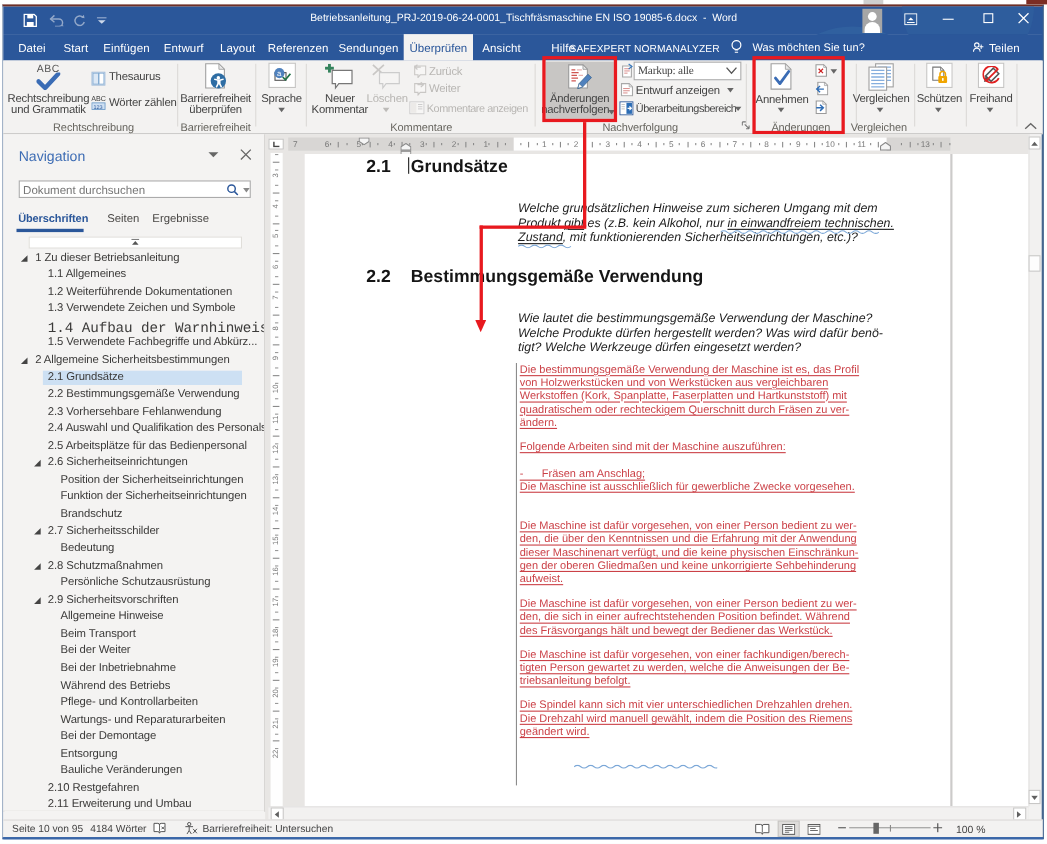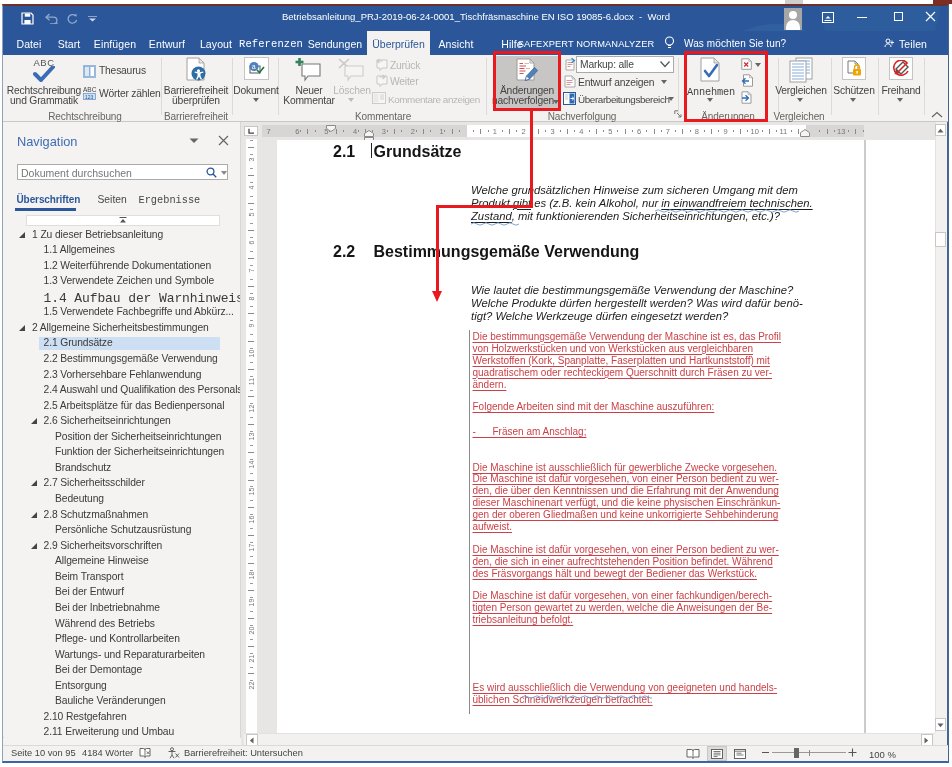--- a/index.html
+++ b/index.html
@@ -61,21 +61,21 @@
 <svg class="ab" style="left:925px;top:11px;" width="11" height="11" viewBox="0 0 11 11">
       <path d="M1 1l9 9M10 1l-9 9" stroke="#fff" stroke-width="1.2"></path>
     </svg>
 
 <div class="ab" style="left:3px;top:31px;width:945px;height:23.5px;background:#2b579a;"></div>
 <div class="ab tabtxt" style="left:-21px;top:37.5px;width:100px;text-align:center;">Datei</div>
 <div class="ab tabtxt" style="left:19px;top:37.5px;width:100px;text-align:center;">Start</div>
 <div class="ab tabtxt" style="left:65px;top:37.5px;width:100px;text-align:center;">Einfügen</div>
 <div class="ab tabtxt" style="left:117px;top:37.5px;width:100px;text-align:center;">Entwurf</div>
 <div class="ab tabtxt" style="left:166px;top:37.5px;width:100px;text-align:center;">Layout</div>
-<div class="ab tabtxt" style="left:221px;top:37.5px;width:100px;text-align:center;font-family:Liberation Mono, monospace;">Referenzen</div>
+<div class="ab tabtxt" style="left:221px;top:37.5px;width:100px;text-align:center;">Referenzen</div>
 <div class="ab tabtxt" style="left:285px;top:37.5px;width:100px;text-align:center;">Sendungen</div>
 <div class="ab" style="left:367px;top:31px;width:63px;height:24px;background:#f3f2f1;"></div>
 <div class="ab" style="left:348.5px;top:37.5px;width:100px;text-align:center;color:#2b579a;font-size:10.5px;">Überprüfen</div>
 <div class="ab tabtxt" style="left:376px;top:37.5px;width:160px;text-align:center;">Ansicht</div>
 <div class="ab tabtxt" style="left:420px;top:37.5px;width:184px;text-align:center;">Hilfe</div>
 <div class="ab tabtxt" style="left:506px;top:38.5px;width:160px;text-align:center;font-size:9.3px;">SAFEXPERT NORMANALYZER</div>
 <svg class="ab" style="left:664px;top:36px;" width="11" height="14" viewBox="0 0 11 14">
       <circle cx="5.5" cy="5" r="4" fill="none" stroke="#fff" stroke-width="1.1"></circle>
       <path d="M4 9.5h3M4 11.5h3" stroke="#fff" stroke-width="1"></path>
     </svg>
@@ -143,21 +143,21 @@
 <div class="btxtc" style="left:146px;top:85px;width:100px;">Barrierefreiheit</div>
 <div class="btxtc" style="left:146px;top:94.5px;width:100px;">überprüfen</div>
 
 <div class="ab" style="left:244px;top:57px;width:25px;height:23px;background:#fff;border:1px solid #c6c5c4;"></div>
 <svg class="ab" style="left:248px;top:61px;" width="17" height="15" viewBox="0 0 17 15">
       <rect x="2" y="5" width="10" height="7" fill="none" stroke="#555" stroke-width="1"></rect>
       <circle cx="6" cy="5.5" r="4.6" fill="#4f81bd"></circle>
       <text x="3.8" y="8" font-size="7" fill="#fff" font-family="Liberation Sans">a</text>
       <path d="M9 9l2.5 2.5L16 6" fill="none" stroke="#217346" stroke-width="1.6"></path>
     </svg>
-<div class="btxtc" style="left:206px;top:85px;width:100px;">Dokument</div>
+<div class="btxtc" style="left:206px;top:85px;width:100px;">Sprache</div>
 <div class="dd" style="left:253px;top:98px;"></div>
 
 <svg class="ab" style="left:295px;top:58px;" width="27" height="24" viewBox="0 0 27 24">
       <path d="M4 1v4H0v-1.5M2 0v4M0 2h4" stroke="#1e7145" stroke-width="0" fill="none"></path>
       <rect x="3.2" y="0" width="2.6" height="8" fill="#34835c"></rect>
       <rect x="0.5" y="2.7" width="8" height="2.6" fill="#34835c"></rect>
       <path d="M7 6h18v12H13l-3 4v-4H7z" fill="#fff" stroke="#777" stroke-width="1.1"></path>
     </svg>
 <div class="btxtc" style="left:259px;top:85px;width:100px;">Neuer</div>
 <div class="btxtc" style="left:259px;top:94.5px;width:100px;">Kommentar</div>
@@ -195,21 +195,21 @@
     </svg>
 <div class="btxtc" style="left:477px;top:85px;width:100px;">Änderungen</div>
 <div class="btxtc" style="left:473px;top:94.5px;width:100px;">nachverfolgen</div>
 <div class="dd" style="left:553px;top:100px;"></div>
 <svg class="ab" style="left:564px;top:57px;" width="13" height="14" viewBox="0 0 13 14">
       <path d="M2 3h8v10H2z" fill="#fff" stroke="#a8a8a8"></path>
       <path d="M3.5 5.5h5M3.5 7.5h5M3.5 9.5h3" stroke="#d98c8a" stroke-width="0.9"></path>
       <path d="M7.5 1.2l3 2.3-3 2.3" fill="none" stroke="#3a7abf" stroke-width="1.1"></path>
     </svg>
 <div class="ab" style="left:576px;top:56px;width:98px;height:17px;background:#fff;border:1px solid #aaa;"></div>
-<div class="btxt" style="left:580px;top:59px;">Markup: alle</div>
+<div class="btxt" style="left:580px;top:59px;font-family:Liberation Serif, serif;">Markup: alle</div>
 <svg class="ab" style="left:660px;top:61px;" width="10" height="7" viewBox="0 0 10 7">
       <path d="M0.5 0.5L5 5.5 9.5 0.5" fill="none" stroke="#555" stroke-width="1.2"></path>
     </svg>
 <svg class="ab" style="left:564px;top:75px;" width="12" height="13" viewBox="0 0 12 13">
       <path d="M1 1h7l3 3v8H1z" fill="#fff" stroke="#a8a8a8"></path>
       <path d="M8 1l3 3H8z" fill="#eee" stroke="#a8a8a8" stroke-width="0.7"></path>
       <path d="M2.5 5.5h6M2.5 7.5h6M2.5 9.5h4" stroke="#d98c8a" stroke-width="0.9"></path>
     </svg>
 <div class="btxt" style="left:578px;top:77px;">Entwurf anzeigen</div>
 <div class="dd" style="left:661px;top:80px;"></div>
@@ -226,21 +226,21 @@
       <path d="M1 1v7h7M1 1h2M1 1v2" stroke="#777" stroke-width="0" fill="none"></path>
       <path d="M0.8 0.8H4M0.8 0.8V4" stroke="#777" stroke-width="1"></path>
       <path d="M3 3l4 4M7 7V4.2M7 7H4.2" stroke="#777" stroke-width="1" fill="none"></path>
     </svg>
 
 <svg class="ab" style="left:700px;top:57px;" width="23" height="27" viewBox="0 0 23 27">
       <path d="M1 1h13l5 5v18H1z" fill="#fff" stroke="#a0a0a0"></path>
       <path d="M14 1l5 5h-5z" fill="#e8e8e8" stroke="#a0a0a0" stroke-width="0.8"></path>
       <path d="M5 14l4 5 8-11" fill="none" stroke="#3a6cb5" stroke-width="2.6" stroke-linecap="round" stroke-linejoin="round"></path>
     </svg>
-<div class="btxtc" style="left:661px;top:86px;width:100px;font-family:Liberation Mono, monospace;">Annehmen</div>
+<div class="btxtc" style="left:661px;top:86px;width:100px;">Annehmen</div>
 <div class="dd" style="left:707px;top:98px;"></div>
 <svg class="ab" style="left:741px;top:58px;" width="11" height="12" viewBox="0 0 11 12">
       <path d="M0.8 0.8h7l2.5 2.5v8H0.8z" fill="#fff" stroke="#9a9a9a"></path>
       <path d="M7.8 0.8l2.5 2.5H7.8z" fill="#eee" stroke="#9a9a9a" stroke-width="0.6"></path>
       <path d="M3.2 4.5l4 4M7.2 4.5l-4 4" stroke="#cc2222" stroke-width="1.1"></path>
     </svg>
 <div class="dd" style="left:755px;top:62.5px;"></div>
 <svg class="ab" style="left:741px;top:74px;" width="12" height="13" viewBox="0 0 12 13">
       <path d="M2.5 0.8h6l3 3v8.4h-9z" fill="#fff" stroke="#9a9a9a"></path>
       <path d="M8.5 0.8l3 3h-3z" fill="#eee" stroke="#9a9a9a" stroke-width="0.6"></path>
@@ -512,21 +512,21 @@
 <div class="ab" style="left:17px;top:164px;width:211px;height:16px;background:#fff;border:1px solid #ababab;"></div>
 <div class="ab" style="left:21px;top:167px;font-size:10.5px;color:#767676;">Dokument durchsuchen</div>
 <svg class="ab" style="left:206px;top:167px;" width="11" height="11" viewBox="0 0 11 11">
       <circle cx="4.5" cy="4.5" r="3.4" fill="none" stroke="#2b579a" stroke-width="1.3"></circle>
       <path d="M7 7l3.2 3.2" stroke="#2b579a" stroke-width="1.4"></path>
     </svg>
 <div class="dd" style="left:221px;top:171px;border-top-color:#888;"></div>
 <div class="ab" style="left:16.5px;top:194px;font-size:10px;font-weight:bold;color:#2b579a;letter-spacing:-0.1px;">Überschriften</div>
 <div class="ab" style="left:15px;top:208px;width:61px;height:2.6px;background:#2b579a;"></div>
 <div class="ab" style="left:97.5px;top:194px;font-size:10.3px;color:#494745;">Seiten</div>
-<div class="ab" style="left:138.5px;top:194px;font-size:10.3px;color:#494745;font-family:Liberation Mono, monospace;">Ergebnisse</div>
+<div class="ab" style="left:138.5px;top:194px;font-size:10.3px;color:#494745;">Ergebnisse</div>
 <div class="ab" style="left:26px;top:214.5px;width:194px;height:11.5px;background:#fff;border:1px solid #e0deda;"></div>
 <svg class="ab" style="left:119px;top:217px;" width="8" height="7" viewBox="0 0 8 7">
       <path d="M0.5 0.5h7" stroke="#555" stroke-width="1"></path>
       <path d="M4 2L1 5.5h6z" fill="#555"></path>
     </svg>
 <div id="navtree" class="ab" style="left:0;top:0;width:240px;height:738px;overflow:hidden;">
       <svg style="position:absolute;left:18px;top:230.5px" width="8" height="8" viewBox="0 0 8 8">
         <path d="M7 1v6H1z" fill="#444"></path>
       </svg>
       <div style="position:absolute;left:32px;top:228.5px;font-size:10.3px;color:#3b3a39;white-space:nowrap;letter-spacing:-0.1px;font-family:'Liberation Sans'">1 Zu dieser Betriebsanleitung</div>
@@ -561,21 +561,21 @@
         <path d="M7 1v6H1z" fill="#444"></path>
       </svg>
       <div style="position:absolute;left:43.5px;top:508.5799999999999px;font-size:10.3px;color:#3b3a39;white-space:nowrap;letter-spacing:-0.1px;font-family:'Liberation Sans'">2.8 Schutzmaßnahmen</div>
       <div style="position:absolute;left:55px;top:524.14px;font-size:10.3px;color:#3b3a39;white-space:nowrap;letter-spacing:-0.1px;font-family:'Liberation Sans'">Persönliche Schutzausrüstung</div>
       <svg style="position:absolute;left:29.5px;top:541.7px" width="8" height="8" viewBox="0 0 8 8">
         <path d="M7 1v6H1z" fill="#444"></path>
       </svg>
       <div style="position:absolute;left:43.5px;top:539.7px;font-size:10.3px;color:#3b3a39;white-space:nowrap;letter-spacing:-0.1px;font-family:'Liberation Sans'">2.9 Sicherheitsvorschriften</div>
       <div style="position:absolute;left:55px;top:555.26px;font-size:10.3px;color:#3b3a39;white-space:nowrap;letter-spacing:-0.1px;font-family:'Liberation Sans'">Allgemeine Hinweise</div>
       <div style="position:absolute;left:55px;top:570.8199999999999px;font-size:10.3px;color:#3b3a39;white-space:nowrap;letter-spacing:-0.1px;font-family:'Liberation Sans'">Beim Transport</div>
-      <div style="position:absolute;left:55px;top:586.38px;font-size:10.3px;color:#3b3a39;white-space:nowrap;letter-spacing:-0.1px;font-family:'Liberation Sans'">Bei der Entwurf</div>
+      <div style="position:absolute;left:55px;top:586.38px;font-size:10.3px;color:#3b3a39;white-space:nowrap;letter-spacing:-0.1px;font-family:'Liberation Sans'">Bei der Weiter</div>
       <div style="position:absolute;left:55px;top:601.94px;font-size:10.3px;color:#3b3a39;white-space:nowrap;letter-spacing:-0.1px;font-family:'Liberation Sans'">Bei der Inbetriebnahme</div>
       <div style="position:absolute;left:55px;top:617.5px;font-size:10.3px;color:#3b3a39;white-space:nowrap;letter-spacing:-0.1px;font-family:'Liberation Sans'">Während des Betriebs</div>
       <div style="position:absolute;left:55px;top:633.06px;font-size:10.3px;color:#3b3a39;white-space:nowrap;letter-spacing:-0.1px;font-family:'Liberation Sans'">Pflege- und Kontrollarbeiten</div>
       <div style="position:absolute;left:55px;top:648.62px;font-size:10.3px;color:#3b3a39;white-space:nowrap;letter-spacing:-0.1px;font-family:'Liberation Sans'">Wartungs- und Reparaturarbeiten</div>
       <div style="position:absolute;left:55px;top:664.1800000000001px;font-size:10.3px;color:#3b3a39;white-space:nowrap;letter-spacing:-0.1px;font-family:'Liberation Sans'">Bei der Demontage</div>
       <div style="position:absolute;left:55px;top:679.74px;font-size:10.3px;color:#3b3a39;white-space:nowrap;letter-spacing:-0.1px;font-family:'Liberation Sans'">Entsorgung</div>
       <div style="position:absolute;left:55px;top:695.3px;font-size:10.3px;color:#3b3a39;white-space:nowrap;letter-spacing:-0.1px;font-family:'Liberation Sans'">Bauliche Veränderungen</div>
       <div style="position:absolute;left:43.5px;top:710.86px;font-size:10.3px;color:#3b3a39;white-space:nowrap;letter-spacing:-0.1px;font-family:'Liberation Sans'">2.10 Restgefahren</div>
       <div style="position:absolute;left:43.5px;top:726.4200000000001px;font-size:10.3px;color:#3b3a39;white-space:nowrap;letter-spacing:-0.1px;font-family:'Liberation Sans'">2.11 Erweiterung und Umbau</div>
     </div>
@@ -640,25 +640,25 @@
       <path d="M0 2q3 -2.4 6 0t6 0t6 0t6 0t6 0t6 0t6 0t6 0" fill="none" stroke="#7ba7d7" stroke-width="1"></path>
     </svg>
 
 <div class="ital" style="left:471px;top:283.5px;">Wie lautet die bestimmungsgemäße Verwendung der Maschine?<br>Welche Produkte dürfen hergestellt werden? Was wird dafür benö-<br>tigt? Welche Werkzeuge dürfen eingesetzt werden?</div>
 
 <div class="ab" style="left:469px;top:330px;width:1.2px;height:384px;background:#8c8c8c;"></div>
 
 <div class="red" style="left:472.5px;top:330.5px;"><u>Die bestimmungsgemäße Verwendung der Maschine ist es, das Profil<br>von Holzwerkstücken und von Werkstücken aus vergleichbaren<br>Werkstoffen (Kork, Spanplatte, Faserplatten und Hartkunststoff) mit<br>quadratischem oder rechteckigem Querschnitt durch Fräsen zu ver-<br>ändern.</u></div>
 <div class="red" style="left:472.5px;top:401.3px;"><u>Folgende Arbeiten sind mit der Maschine auszuführen:</u></div>
 <div class="red" style="left:472.5px;top:426.1px;"><u>-&nbsp;&nbsp;&nbsp;&nbsp;&nbsp;&nbsp;Fräsen am Anschlag;</u></div>
-<div class="red" style="left:472.5px;top:462px;"><u>Die Maschine ist ausschließlich für gewerbliche Zwecke vorgesehen.</u></div>
+<div class="red" style="left:472.5px;top:437px;"><u>Die Maschine ist ausschließlich für gewerbliche Zwecke vorgesehen.</u></div>
 <div class="red" style="left:472.5px;top:472.8px;"><u>Die Maschine ist dafür vorgesehen, von einer Person bedient zu wer-<br>den, die über den Kenntnissen und die Erfahrung mit der Anwendung<br>dieser Maschinenart verfügt, und die keine physischen Einschränkun-<br>gen der oberen Gliedmaßen und keine unkorrigierte Sehbehinderung<br>aufweist.</u></div>
 <div class="red" style="left:472.5px;top:544.3px;"><u>Die Maschine ist dafür vorgesehen, von einer Person bedient zu wer-<br>den, die sich in einer aufrechtstehenden Position befindet. Während<br>des Fräsvorgangs hält und bewegt der Bediener das Werkstück.</u></div>
 <div class="red" style="left:472.5px;top:590.1px;"><u>Die Maschine ist dafür vorgesehen, von einer fachkundigen/berech-<br>tigten Person gewartet zu werden, welche die Anweisungen der Be-<br>triebsanleitung befolgt.</u></div>
-<div class="red" style="left:472.5px;top:681.7px;"><u>Es wird <b style="font-weight:normal">ausschließlich die Verwendung</b> von geeigneten und handels-<br>üblichen Schneidwerkzeugen betrachtet.</u></div>
+<div class="red" style="left:472.5px;top:635.9px;"><u>Die Spindel kann sich mit vier unterschiedlichen Drehzahlen drehen.<br>Die Drehzahl wird manuell gewählt, indem die Position des Riemens<br>geändert wird.</u></div>
 <svg class="ab" style="left:507px;top:694.5px;" width="145" height="4" viewBox="0 0 115 4">
       <path d="M0 2q3 -2.4 6 0t6 0t6 0t6 0t6 0t6 0t6 0t6 0t6 0t6 0t6 0t6 0t6 0t6 0t6 0t6 0t6 0t6 0t6 0t6 0t6 0t6 0t6 0t6 0" fill="none" stroke="#7ba7d7" stroke-width="1"></path>
     </svg>
 
 <div class="ab" style="left:529.5px;top:111px;width:3px;height:95px;background:#e8191f;"></div>
 <div class="ab" style="left:435.5px;top:205px;width:97px;height:3px;background:#e8191f;"></div>
 <div class="ab" style="left:435.5px;top:205px;width:3px;height:87px;background:#e8191f;"></div>
 <svg class="ab" style="left:432px;top:291px;" width="10" height="11" viewBox="0 0 10 11">
       <path d="M0 0h10L5 11z" fill="#e8191f"></path>
     </svg>

